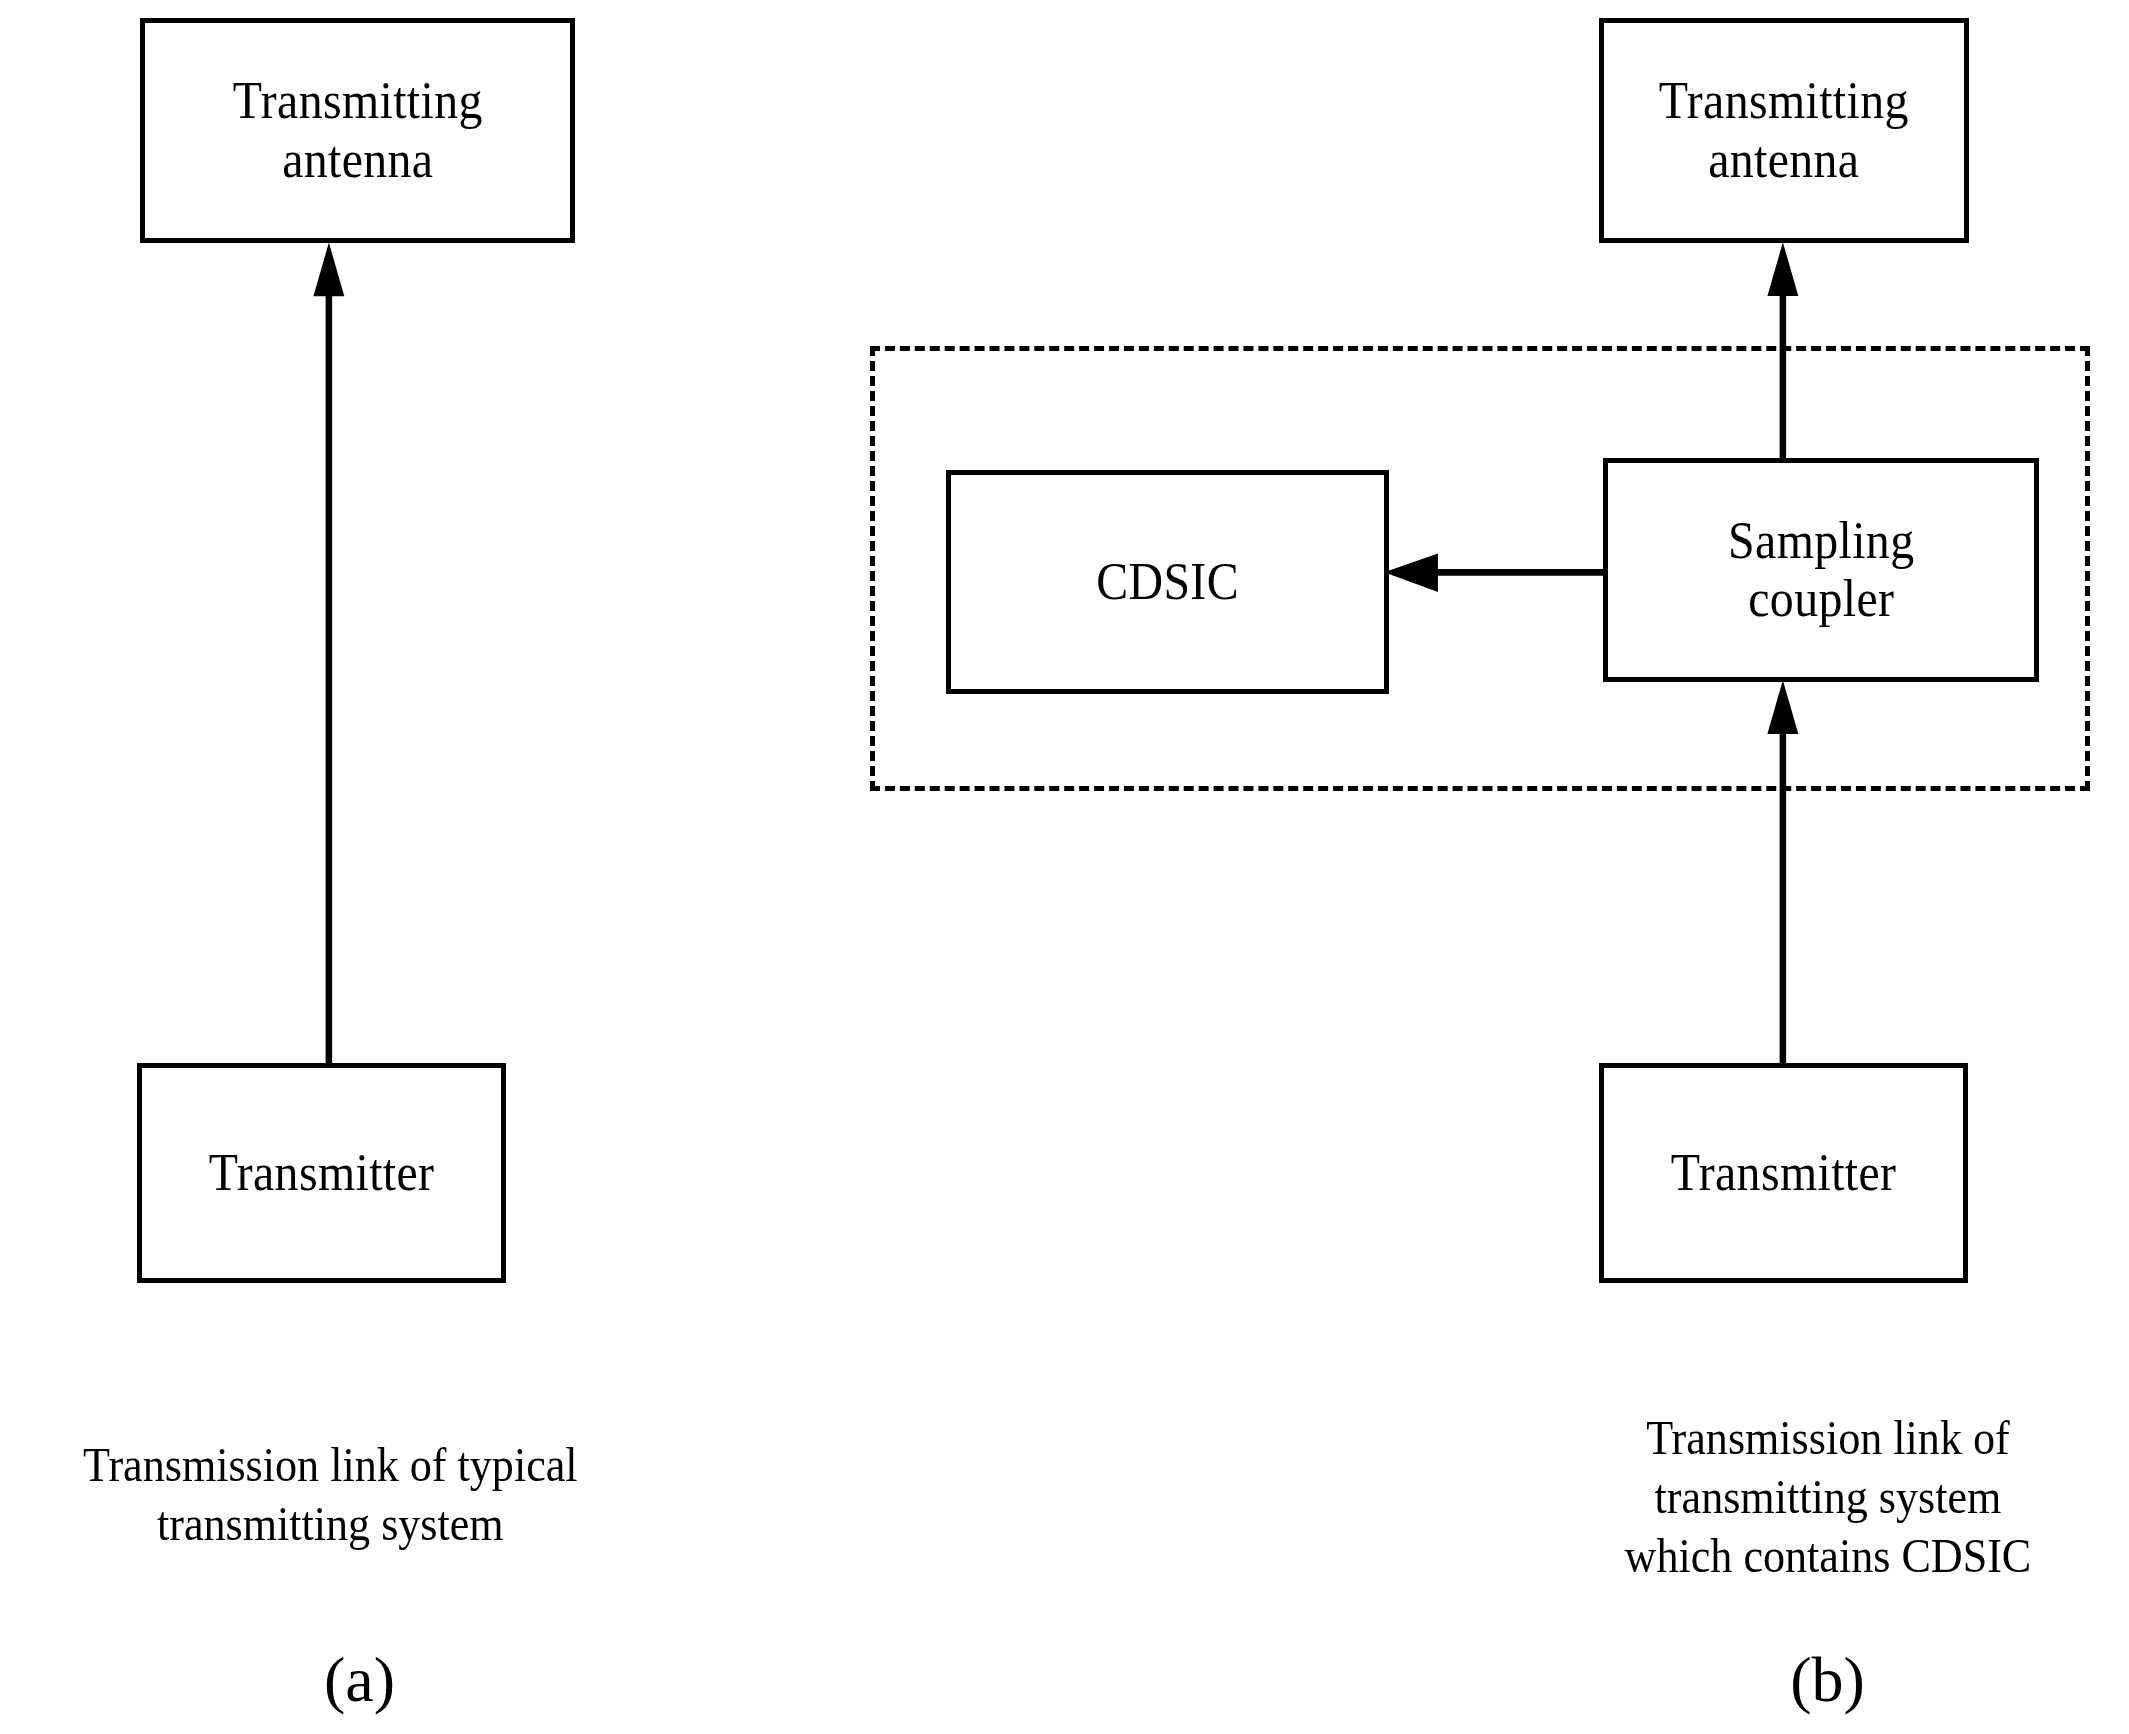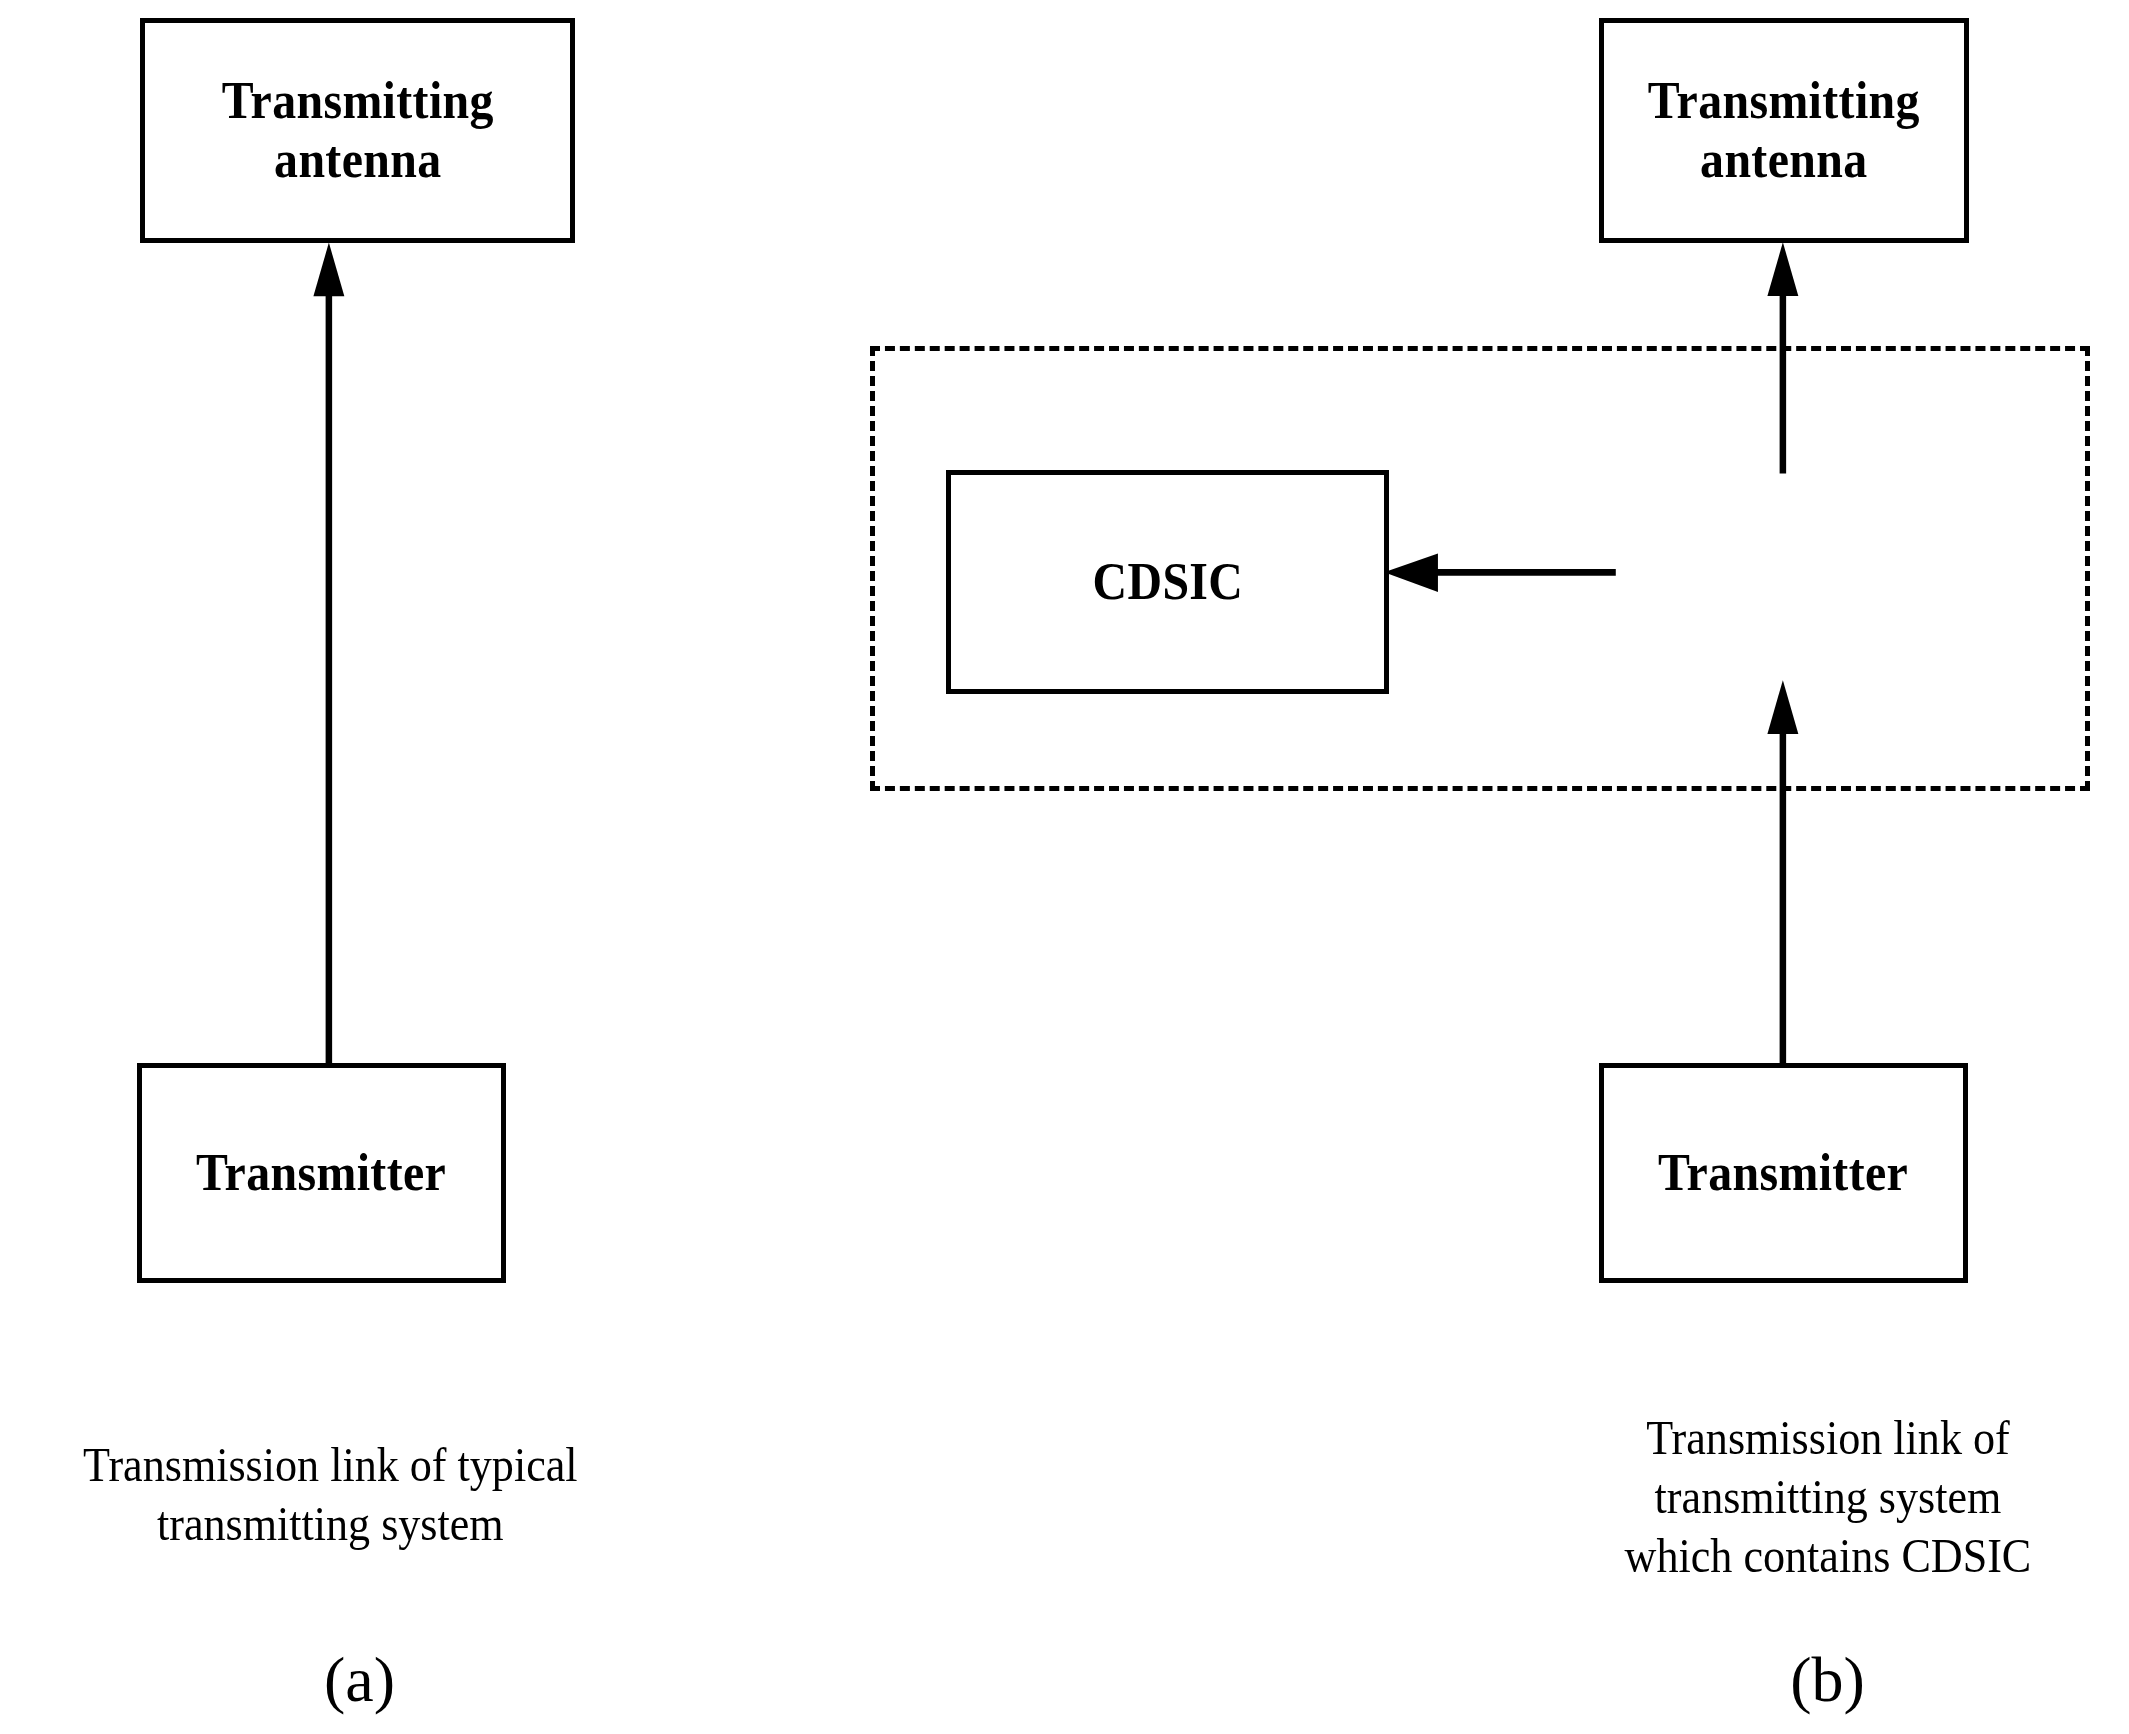--- a/index.html
+++ b/index.html
@@ -20,21 +20,20 @@
 
   .node-box {
     position: absolute;
     box-sizing: border-box;
     border: 5.7px solid #000000;
     background: #ffffff;
     display: flex;
     align-items: center;
     justify-content: center;
     text-align: center;
-    font-weight: bold;
   }
   .node-label {
     font-size: 52px;
     line-height: 1.12;
     color: #000000;
     letter-spacing: 0.4px;
     transform: scaleX(0.92);
     white-space: pre-line;
   }
 
@@ -115,20 +114,24 @@
     <div class="node-label">CDSIC</div>
   </div>
 
   <div class="connector" style="left:1379px; top:543px; width:237px; height:62px;">
     <svg width="237" height="62" viewBox="0 0 290 76">
       <line x1="290" y1="36" x2="60" y2="36" stroke="#000000" stroke-width="8"></line>
       <polygon points="6,36 72,13 72,60" fill="#000000"></polygon>
     </svg>
   </div>
 
+  <div class="node-box" style="left:1603px; top:458px; width:436px; height:224px;">
+    <div class="node-label">Sampling
+coupler</div>
+  </div>
 
   <div class="connector" style="left:1756px; top:675px; width:57px; height:393px;">
     <svg width="57" height="393" viewBox="0 0 70 482">
       <line x1="33" y1="482" x2="33" y2="30" stroke="#000000" stroke-width="8"></line>
       <polygon points="33,6 14,72 52,72" fill="#000000"></polygon>
     </svg>
   </div>
 
   <div class="node-box" style="left:1599px; top:1063px; width:369px; height:220px;">
     <div class="node-label">Transmitter</div>

